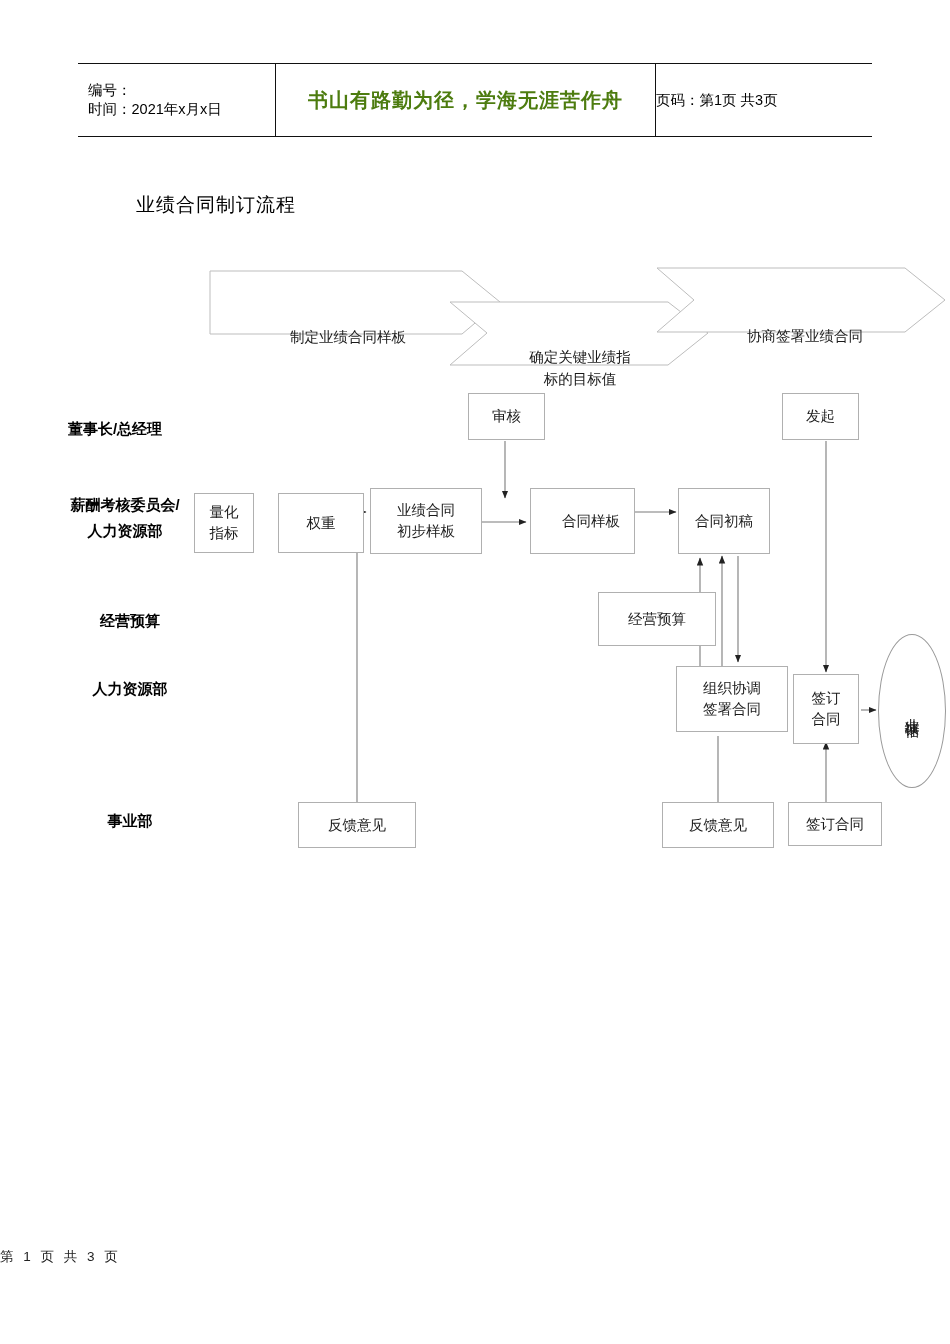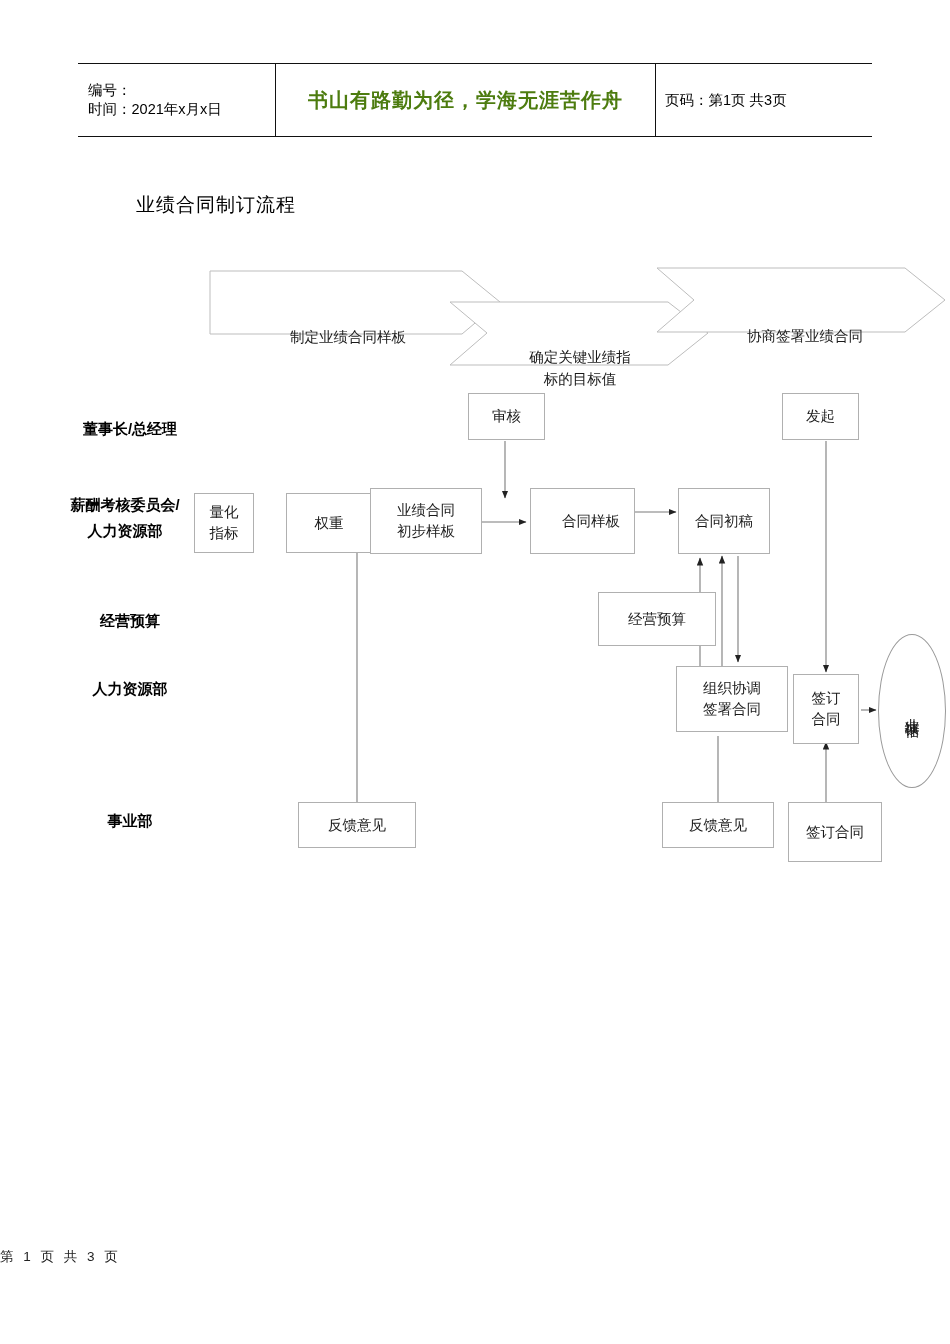--- a/index.html
+++ b/index.html
@@ -11,21 +11,21 @@
   .page{position:relative;width:950px;height:1344px;}
 
   
   .hdr{position:absolute;left:78px;top:63px;width:794px;height:72px;
        border-top:1.6px solid #111;border-bottom:1.6px solid #111;}
   .hdr .cell{position:absolute;top:0;height:72px;display:flex;flex-direction:column;
              justify-content:center;box-sizing:border-box;}
   .hdr .c1{left:0;width:197px;padding-left:10px;}
   .hdr .c2{left:197px;width:380px;border-left:1.4px solid #111;
            align-items:center;justify-content:center;}
-  .hdr .c3{left:577px;width:217px;border-left:1.4px solid #111;padding-left:9px;}
+  .hdr .c3{left:577px;width:217px;border-left:1.4px solid #111;padding-left:0;}
   .hline{font-size:14.5px;line-height:19px;white-space:nowrap;}
   .slogan{color:#4d7c0f;font-size:20px;font-weight:bold;white-space:nowrap;
           font-family:"DejaVu Sans","Liberation Sans",sans-serif;letter-spacing:1px;}
   .pagecell{font-size:14.5px;white-space:nowrap;}
 
   
   .doc-title{position:absolute;left:136px;top:192px;font-size:19px;font-weight:normal;
              letter-spacing:1px;white-space:nowrap;}
   .chev-txt{position:absolute;font-size:14.5px;line-height:22px;text-align:center;color:#1a1a1a;margin-top:34px;}
 
@@ -75,21 +75,21 @@
     <path d="M450,302 L668,302 L708,333 L668,365 L450,365 L487,333 Z" fill="#ffffff" stroke="#bdbdbd" stroke-width="1"></path>
 
     <path d="M657,268 L905,268 L945,300 L905,332 L657,332 L694,300 Z" fill="#ffffff" stroke="#bdbdbd" stroke-width="1"></path>
   </svg>
 
   <div class="chev-txt" style="left:228px;top:292px;width:240px;">制定业绩合同样板</div>
   <div class="chev-txt" style="left:490px;top:312px;width:180px;white-space:pre-line;">确定关键业绩指
 标的目标值</div>
   <div class="chev-txt" style="left:700px;top:291px;width:210px;">协商签署业绩合同</div>
 
-  <div class="lane" style="left:55px;top:416px;width:150px;">董事长/总经理</div>
+  <div class="lane" style="left:40px;top:416px;width:150px;">董事长/总经理</div>
   <div class="lane" style="left:30px;top:492px;width:190px;white-space:pre-line;">薪酬考核委员会/
 人力资源部</div>
   <div class="lane" style="left:55px;top:608px;width:150px;">经营预算</div>
   <div class="lane" style="left:55px;top:676px;width:150px;">人力资源部</div>
   <div class="lane" style="left:55px;top:808px;width:150px;">事业部</div>
 
   <svg class="conn">
     <defs>
       <marker id="ah" markerWidth="9" markerHeight="9" refX="7.5" refY="3.2" orient="auto" markerUnits="userSpaceOnUse">
         <path d="M0,0 L8,3.2 L0,6.4 Z" fill="#222"></path>
@@ -123,21 +123,21 @@
     </g>
   </svg>
 
   <div class="box" style="left:468px;top:393px;width:77px;height:47px;">审核</div>
 
   <div class="box" style="left:782px;top:393px;width:77px;height:47px;">发起</div>
 
   <div class="box" style="left:194px;top:493px;width:60px;height:60px;white-space:pre-line;">量化
 指标</div>
 
-  <div class="box" style="left:278px;top:493px;width:86px;height:60px;margin-left:8px;">权重</div>
+  <div class="box" style="left:278px;top:493px;width:86px;height:60px;">权重</div>
 
   <div class="box" style="left:370px;top:488px;width:112px;height:66px;white-space:pre-line;">业绩合同
 初步样板</div>
 
   <div class="box" style="left:530px;top:488px;width:105px;height:66px;padding-left:17px;">合同样板</div>
 
   <div class="box" style="left:678px;top:488px;width:92px;height:66px;">合同初稿</div>
 
   <div class="box" style="left:598px;top:592px;width:118px;height:54px;">经营预算</div>
 
@@ -146,17 +146,17 @@
 
   <div class="box" style="left:793px;top:674px;width:66px;height:70px;white-space:pre-line;">签订
 合同</div>
 
   <div class="ellipse" style="left:878px;top:634px;width:66px;height:152px;">业绩评估</div>
 
   <div class="box" style="left:298px;top:802px;width:118px;height:46px;">反馈意见</div>
 
   <div class="box" style="left:662px;top:802px;width:112px;height:46px;">反馈意见</div>
 
-  <div class="box" style="left:788px;top:802px;width:94px;height:60px;">签订合同</div>
+  <div class="box" style="left:788px;top:802px;width:94px;height:44px;">签订合同</div>
 
   <div class="footer">第 1 页 共 3 页</div>
 
 </div>
 
 </body></html>

